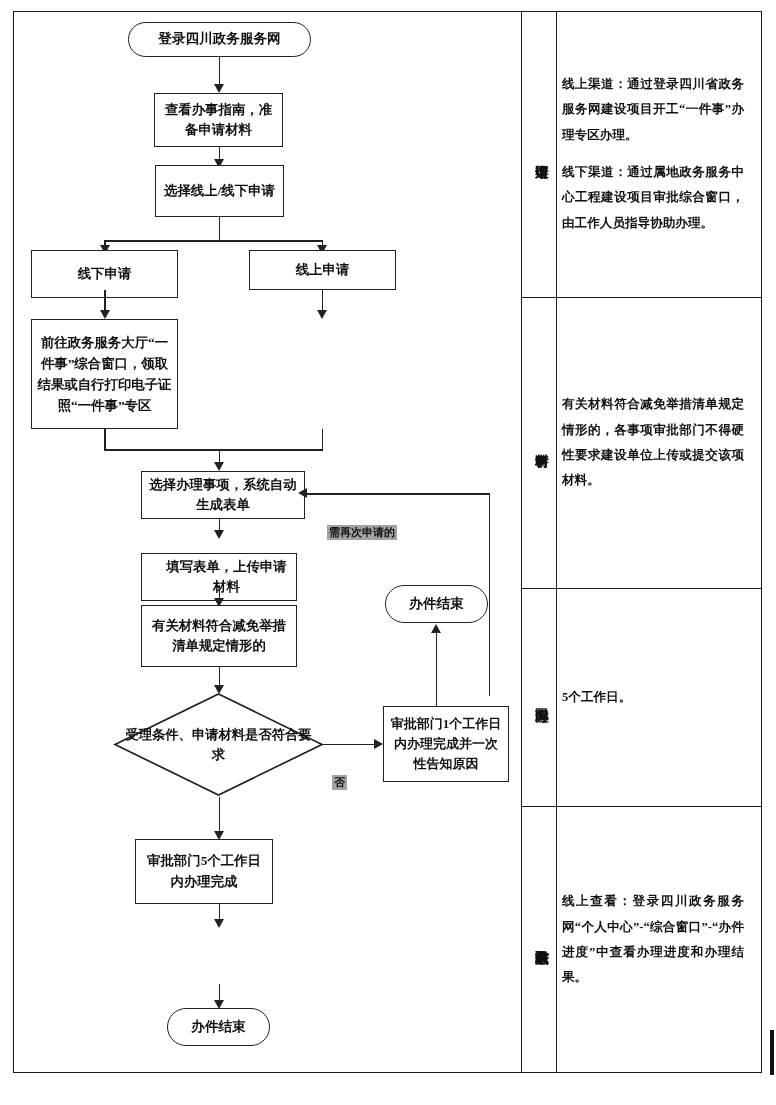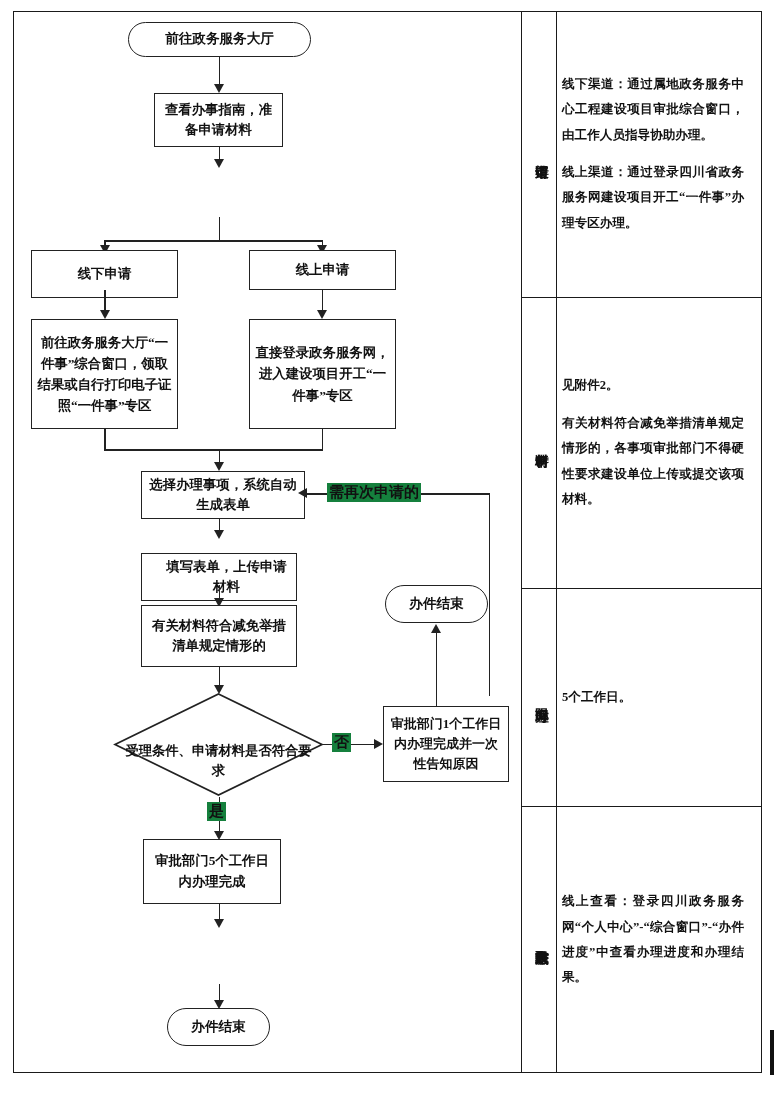--- a/index.html
+++ b/index.html
@@ -105,21 +105,21 @@
   }
   .node.proc { border-radius: 0; }
 
   
   .diamond-wrap {
     position: absolute;
   }
   .diamond-wrap svg { display: block; }
   .diamond-text {
     position: absolute;
-    left: 0; top: 16px;
+    left: 0; top: 0;
     width: 100%; height: 100%;
     display: flex;
     align-items: center;
     justify-content: center;
     text-align: center;
     font-size: 13.3px;
     font-weight: 700;
     color: #111;
     line-height: 1.5;
     pointer-events: none;
@@ -147,93 +147,93 @@
     border-right: 5.5px solid transparent;
     border-bottom: 9px solid #222;
   }
   .arrow-r {
     border-top: 5.5px solid transparent;
     border-bottom: 5.5px solid transparent;
     border-left: 9px solid #222;
   }
   .edgelabel {
     position: absolute;
-    font-size: 15px;
-    font-weight: 700;
-    color: #111;
-    background: #15803d;
+    font-size: 11px;
+    font-weight: 700;
+    color: #111;
+    background: #a3a3a3;
     padding: 0 2px;
     white-space: nowrap;
+    margin-top: 42px;
   }
 </style>
 </head>
 <body>
 
 <div id="page">
 
   <div class="frame"></div>
   <div class="edge-artifact"></div>
 
   <div class="vline" style="left:521px; top:11px; height:1062px;"></div>
   <div class="vline" style="left:556px; top:11px; height:1062px;"></div>
 
   <div class="hline" style="left:521px; top:297px; width:241px;"></div>
   <div class="hline" style="left:521px; top:588px; width:241px;"></div>
   <div class="hline" style="left:521px; top:806px; width:241px;"></div>
 
   <div class="rowlabel" style="left:522px; top:11px; height:286px;">申请渠道</div>
   <div class="rowbody" style="top:11px; height:286px;">
+    <p>线上渠道：通过登录四川省政务服务网建设项目开工“一件事”办理专区办理。</p>
     <p>线下渠道：通过属地政务服务中心工程建设项目审批综合窗口，由工作人员指导协助办理。</p>
-    <p>线上渠道：通过登录四川省政务服务网建设项目开工“一件事”办理专区办理。</p>
   </div>
 
   <div class="rowlabel" style="left:522px; top:298px; height:290px;">申请材料</div>
   <div class="rowbody" style="top:298px; height:290px;">
-    <p>见附件2。</p>
     <p>有关材料符合减免举措清单规定情形的，各事项审批部门不得硬性要求建设单位上传或提交该项材料。</p>
   </div>
 
   <div class="rowlabel" style="left:522px; top:589px; height:217px;">办理时限</div>
   <div class="rowbody" style="top:589px; height:217px;">
     <p>5个工作日。</p>
   </div>
 
   <div class="rowlabel" style="left:522px; top:807px; height:266px;">结果获取方式</div>
   <div class="rowbody" style="top:807px; height:266px;">
     <p>线上查看：登录四川政务服务网“个人中心”-“综合窗口”-“办件进度”中查看办理进度和办理结果。</p>
   </div>
 
-  <div class="node term" style="left:128px; top:22px; width:183px; height:35px;">前往政务服务大厅</div>
+  <div class="node term" style="left:128px; top:22px; width:183px; height:35px;">登录四川政务服务网</div>
 
   <div class="conn v" style="left:218.6px; top:57px; height:29px;"></div>
   <div class="arrow-d" style="left:214px; top:84px;"></div>
 
   <div class="node proc" style="left:154px; top:93px; width:129px; height:54px;">查看办事指南，准备申请材料</div>
 
   <div class="conn v" style="left:218.6px; top:147px; height:15px;"></div>
   <div class="arrow-d" style="left:214px; top:159px;"></div>
 
+  <div class="node proc" style="left:155px; top:165px; width:129px; height:52px;">选择线上/线下申请</div>
 
   <div class="conn v" style="left:218.6px; top:217px; height:25px;"></div>
   <div class="conn h" style="left:104px; top:240px; width:219px;"></div>
   <div class="conn v" style="left:104px; top:240px; height:10px;"></div>
   <div class="arrow-d" style="left:99.5px; top:245px;"></div>
   <div class="conn v" style="left:321.5px; top:240px; height:10px;"></div>
   <div class="arrow-d" style="left:317px; top:245px;"></div>
 
   <div class="node proc" style="left:31px; top:250px; width:147px; height:48px;">线下申请</div>
   <div class="node proc" style="left:249px; top:250px; width:147px; height:40px;">线上申请</div>
 
   <div class="conn v" style="left:104px; top:290px; height:22px;"></div>
   <div class="arrow-d" style="left:99.5px; top:310px;"></div>
   <div class="conn v" style="left:321.5px; top:290px; height:22px;"></div>
   <div class="arrow-d" style="left:317px; top:310px;"></div>
 
   <div class="node proc" style="left:31px; top:319px; width:147px; height:110px; line-height:1.58;">前往政务服务大厅“一件事”综合窗口，领取结果或自行打印电子证照“一件事”专区</div>
-  <div class="node proc" style="left:249px; top:319px; width:147px; height:110px; line-height:1.58;">直接登录政务服务网，进入建设项目开工“一件事”专区</div>
 
   <div class="conn v" style="left:104px; top:429px; height:22px;"></div>
   <div class="conn v" style="left:321.5px; top:429px; height:22px;"></div>
   <div class="conn h" style="left:104px; top:449px; width:219px;"></div>
   <div class="conn v" style="left:218.6px; top:449px; height:18px;"></div>
   <div class="arrow-d" style="left:214px; top:462px;"></div>
 
   <div class="node proc" style="left:141px; top:471px; width:164px; height:48px;">选择办理事项，系统自动生成表单</div>
 
   <div class="conn h" style="left:303px; top:493px; width:187px;"></div>
@@ -271,21 +271,21 @@
 
   <div class="conn v" style="left:435.6px; top:632px; height:74px;"></div>
   <div class="arrow-u" style="left:431px; top:624px;"></div>
 
   <div class="node term" style="left:385px; top:585px; width:103px; height:38px;">办件结束</div>
 
   <div class="conn v" style="left:218.6px; top:797px; height:37px;"></div>
   <div class="arrow-d" style="left:214px; top:831px;"></div>
   <div class="edgelabel" style="left:207px; top:802px;">是</div>
 
-  <div class="node proc" style="left:143px; top:839px; width:138px; height:65px;">审批部门5个工作日内办理完成</div>
+  <div class="node proc" style="left:135px; top:839px; width:138px; height:65px;">审批部门5个工作日内办理完成</div>
 
   <div class="conn v" style="left:218.6px; top:904px; height:18px;"></div>
   <div class="arrow-d" style="left:214px; top:919px;"></div>
 
 
   <div class="conn v" style="left:218.6px; top:984px; height:19px;"></div>
   <div class="arrow-d" style="left:214px; top:1000px;"></div>
 
   <div class="node term" style="left:167px; top:1008px; width:103px; height:38px;">办件结束</div>
 

